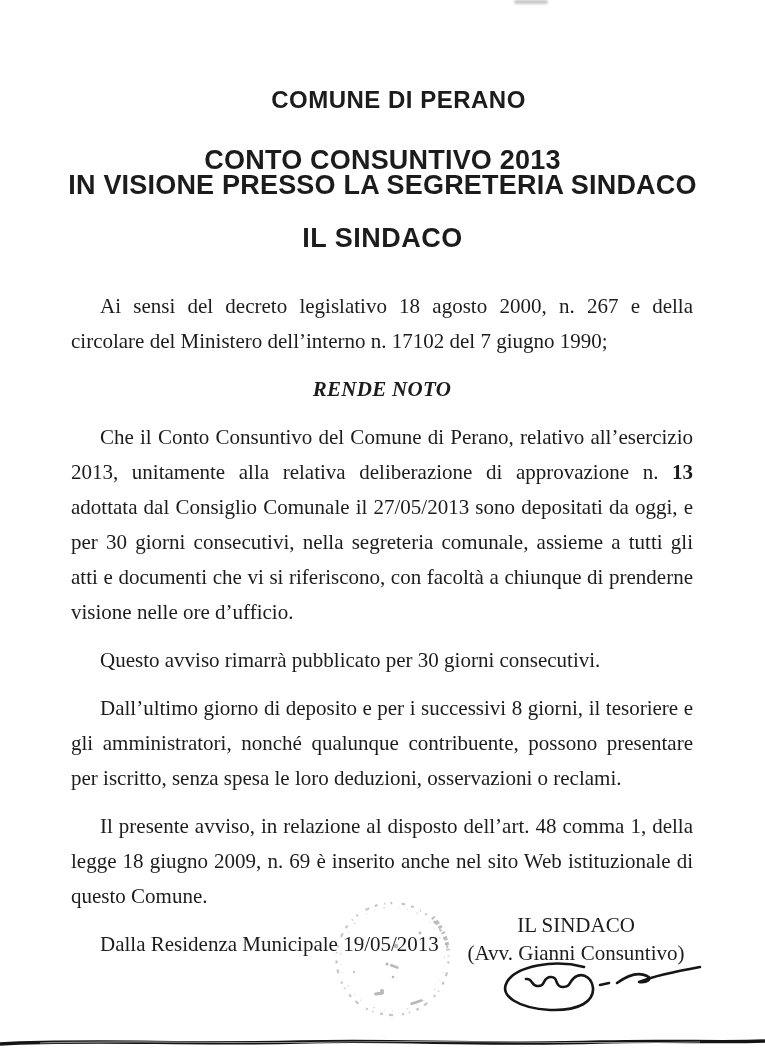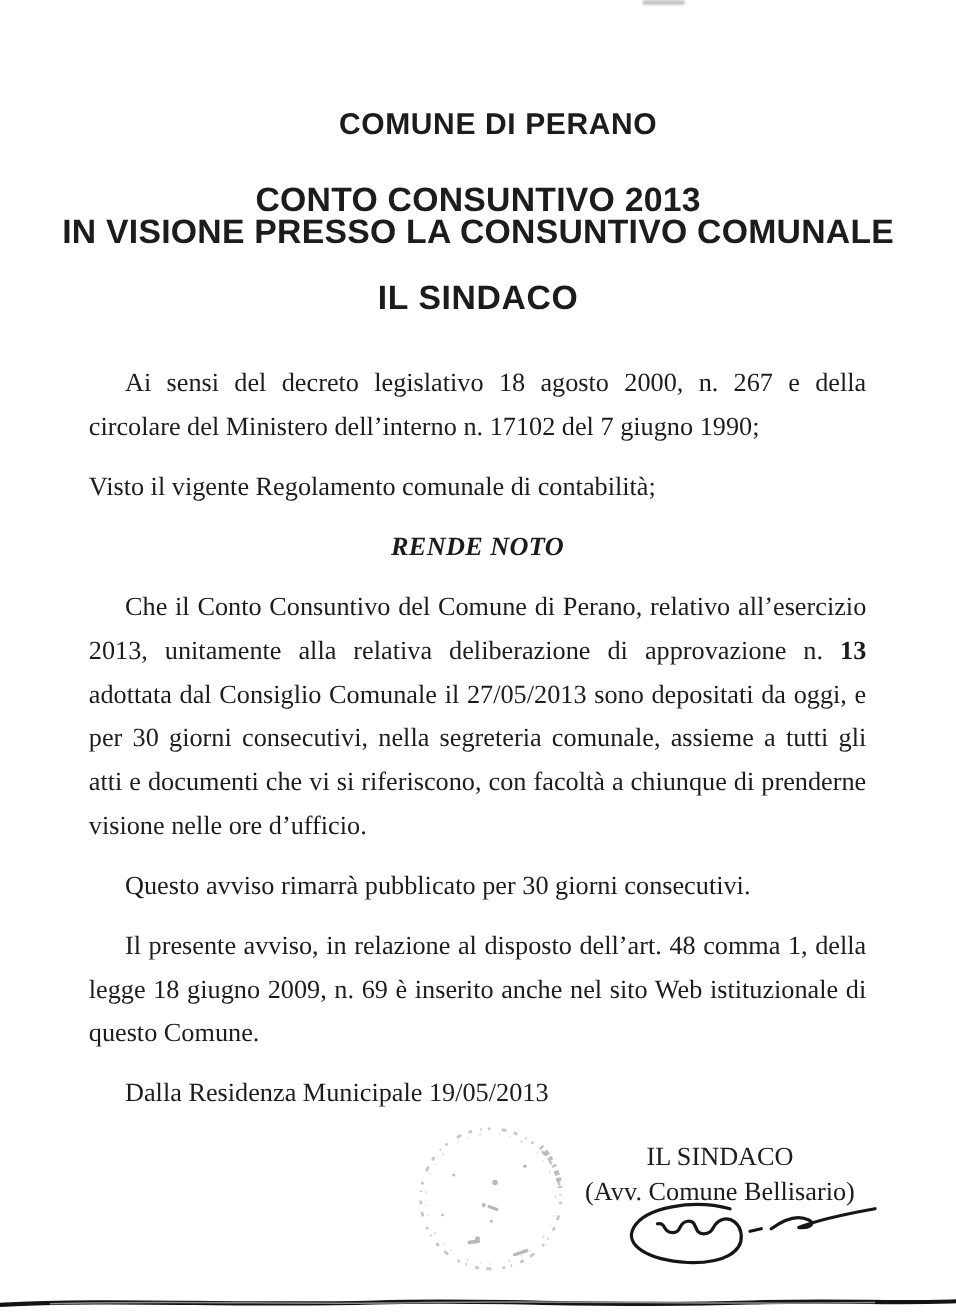--- a/index.html
+++ b/index.html
@@ -101,31 +101,31 @@
 <body>
 
 <div class="page">
 
   <div class="scan-smudge"></div>
 
   <h1 class="doc-title">COMUNE DI PERANO</h1>
 
   <div class="doc-subtitle">
     <div>CONTO CONSUNTIVO 2013</div>
-    <div>IN VISIONE PRESSO LA CONSUNTIVO COMUNALE</div>
+    <div>IN VISIONE PRESSO LA SEGRETERIA SINDACO</div>
   </div>
 
   <h2 class="issuer-heading">IL SINDACO</h2>
 
   <div class="doc-body">
     <p class="indent">Ai sensi del decreto legislativo 18 agosto 2000, n. 267 e della circolare del Ministero dell’interno n. 17102 del 7 giugno 1990;</p>
-    <p>Visto il vigente Regolamento comunale di contabilità;</p>
     <p class="section-heading">RENDE NOTO</p>
     <p class="indent"><span>Che il Conto Consuntivo del Comune di Perano, relativo all’esercizio 2013, unitamente alla relativa deliberazione di approvazione n. </span><b>13</b><span> adottata dal Consiglio Comunale il 27/05/2013 sono depositati da oggi, e per 30 giorni consecutivi, nella segreteria comunale, assieme a tutti gli atti e documenti che vi si riferiscono, con facoltà a chiunque di prenderne visione nelle ore d’ufficio.</span></p>
     <p class="indent">Questo avviso rimarrà pubblicato per 30 giorni consecutivi.</p>
+    <p class="indent">Dall’ultimo giorno di deposito e per i successivi 8 giorni, il tesoriere e gli amministratori, nonché qualunque contribuente, possono presentare per iscritto, senza spesa le loro deduzioni, osservazioni o reclami.</p>
     <p class="indent">Il presente avviso, in relazione al disposto dell’art. 48 comma 1, della legge 18 giugno 2009, n. 69 è inserito anche nel sito Web istituzionale di questo Comune.</p>
     <p class="indent place-date">Dalla Residenza Municipale 19/05/2013</p>
   </div>
 
   <svg class="stamp" width="126" height="126" viewBox="0 0 126 126">
     <g fill="none" stroke="#6b6b6b" transform="rotate(-14 63 63)">
       <circle cx="63" cy="61" r="56" stroke-width="2.2" stroke-dasharray="3 7 1 5 2 9 4 6" opacity=".7"></circle>
       <circle cx="63" cy="61" r="52" stroke-width="1.2" stroke-dasharray="1 9 2 14 1 7" opacity=".45"></circle>
       <path d="M112 30 A56 56 0 0 1 119 66" stroke-width="4" stroke-dasharray="2 3 4 2 3 4" opacity=".8"></path>
     </g>
@@ -138,21 +138,21 @@
       <rect x="80" y="103" width="13" height="2.6" rx="1.3" transform="rotate(-18 86 104)"></rect>
       <circle cx="63" cy="79" r="1.3"></circle>
       <circle cx="33" cy="42" r="1.2"></circle>
       <circle cx="90" cy="35" r="1.4"></circle>
       <circle cx="24" cy="74" r="1.1"></circle>
     </g>
   </svg>
 
   <div class="sig-block">
     <div>IL SINDACO</div>
-    <div>(Avv. Comune Bellisario)</div>
+    <div>(Avv. Gianni Consuntivo)</div>
   </div>
 
   <svg class="sig-svg" width="218" height="68" viewBox="0 0 218 68">
     <g fill="none" stroke="#161616" stroke-width="2.6" stroke-linecap="round" stroke-linejoin="round">
       <path d="M 96 15 C 66 7, 28 14, 19 30 C 11 44, 30 56, 62 58 C 92 59, 106 49, 105 36 C 104 27, 97 21, 89 24 C 81 27, 84 35, 75 35 C 66 35, 71 24, 62 25 C 54 26, 58 35, 49 34 C 42 33, 45 26, 38 27"></path>
       <path d="M 112 33 L 121 31"></path>
       <path d="M 129 31 C 140 23, 151 20, 159 24 C 165 27, 159 31, 151 30 C 161 26, 184 20, 212 15"></path>
     </g>
   </svg>
 

